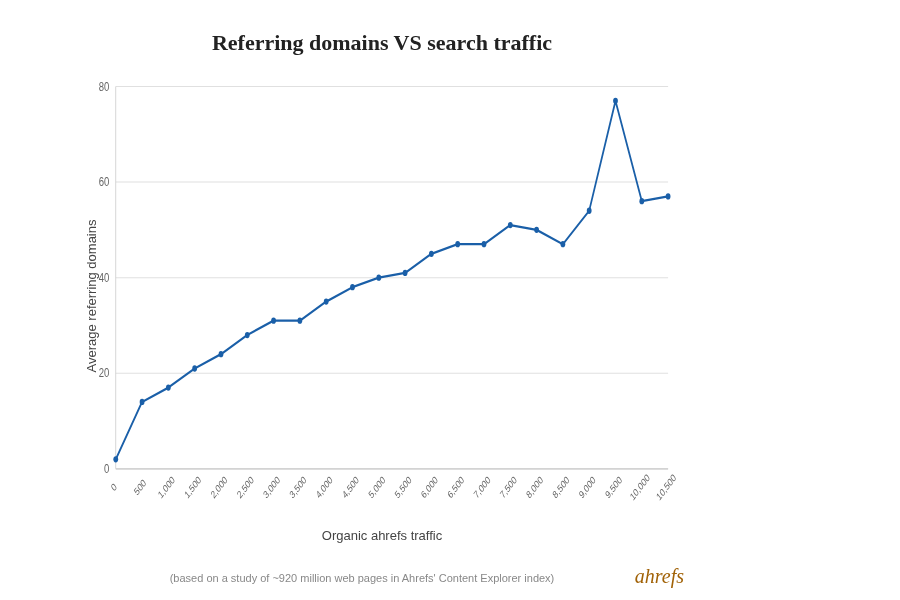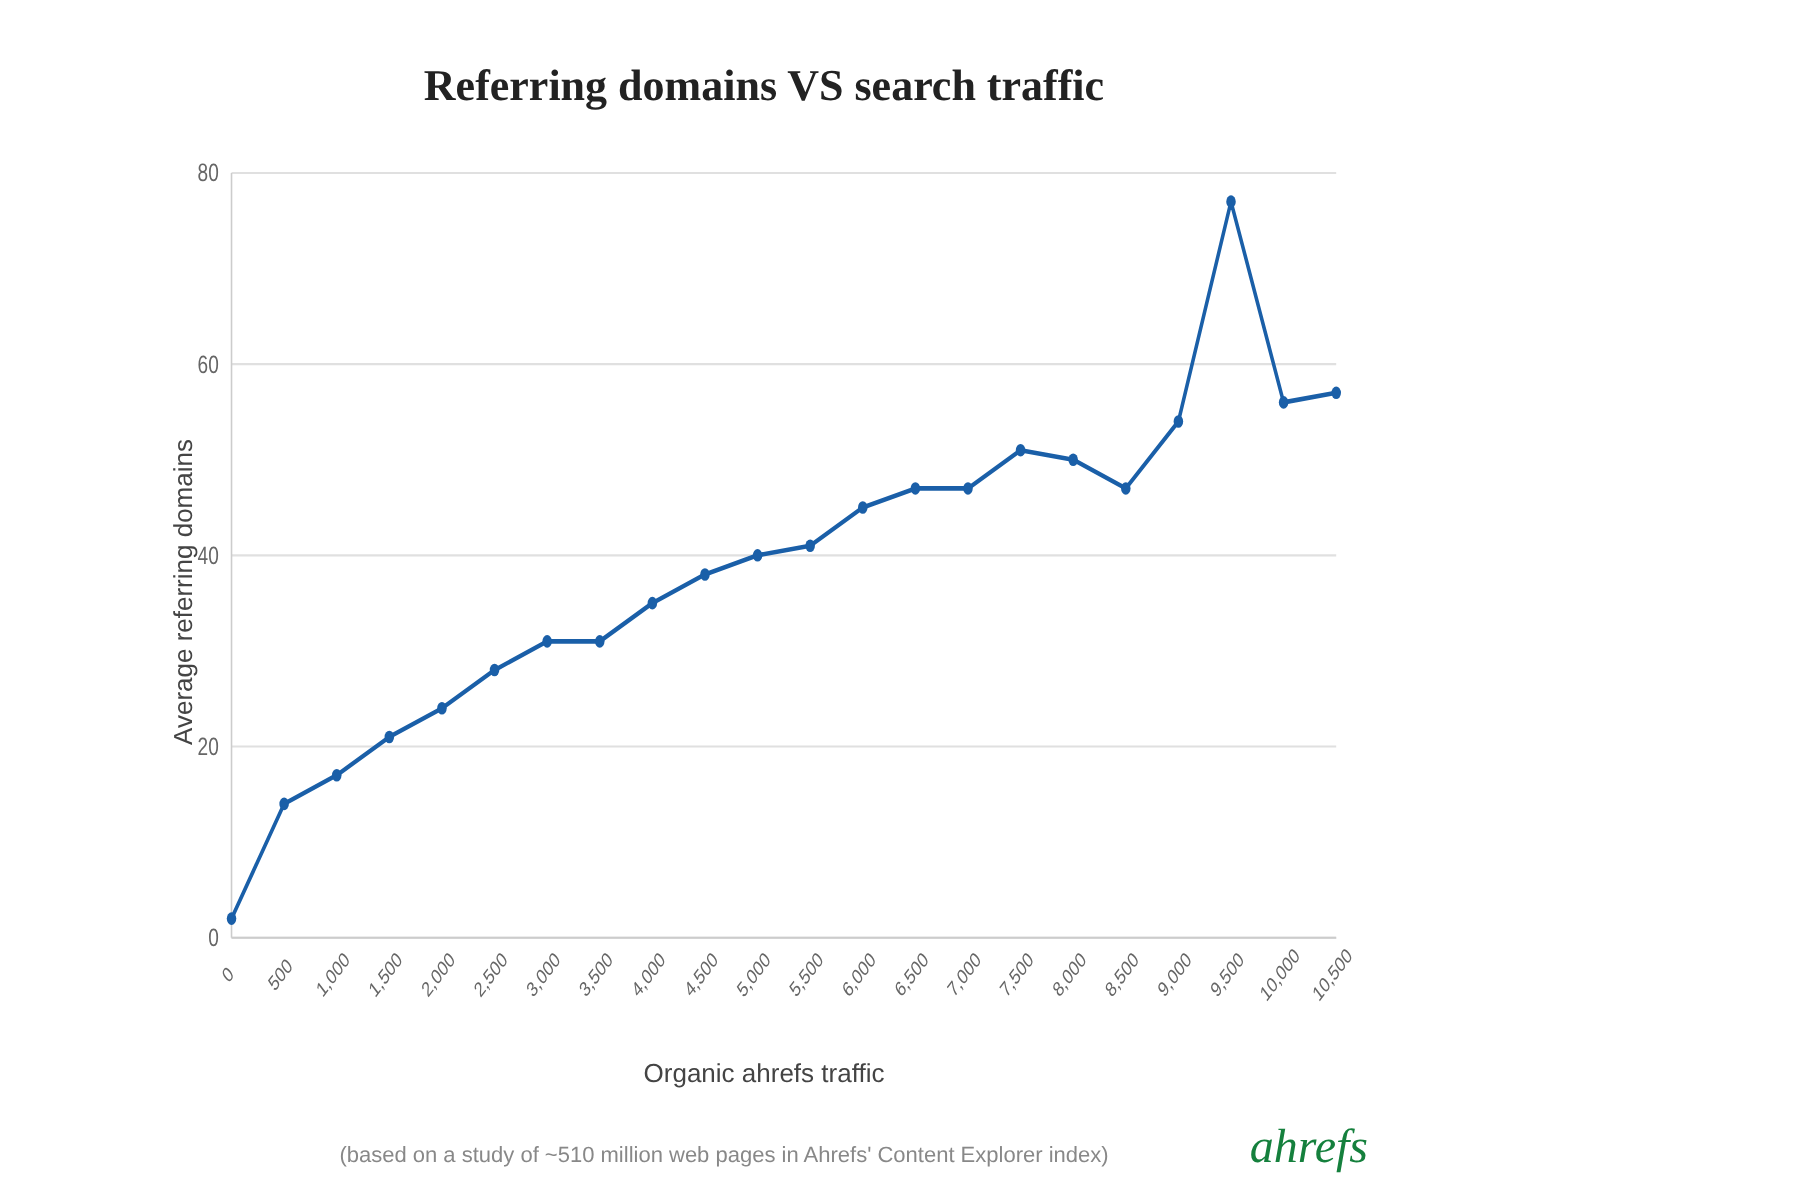--- a/index.html
+++ b/index.html
@@ -48,22 +48,22 @@
       right: 0;
       text-align: center;
       font-size: 11px;
       color: #888;
       font-family: Arial, sans-serif;
     }
     .ahrefs-logo {
       position: absolute;
       bottom: 12px;
       right: 40px;
-      font-size: 24px;
-      color: #15803d;
+      font-size: 20px;
+      color: #a16207;
       font-style: italic;
       font-family: Georgia, serif;
     }
     svg.chart-svg {
       width: 100%;
       height: 100%;
     }
   </style>
 </head>
 <body>
@@ -134,15 +134,15 @@
         <circle cx="640.7142857142857" cy="128.62499999999997" r="3" fill="#1a5fa8"></circle>
         <circle cx="673.8095238095239" cy="23.6875" r="3" fill="#1a5fa8"></circle>
         <circle cx="706.9047619047618" cy="119.50000000000003" r="3" fill="#1a5fa8"></circle>
         <circle cx="740" cy="114.9375" r="3" fill="#1a5fa8"></circle>
       </svg>
     
     
     <div class="x-axis-label">Organic ahrefs traffic</div>
   </div>
 
-  <div class="footer-note">(based on a study of ~510 million web pages in Ahrefs' Content Explorer index)</div>
+  <div class="footer-note">(based on a study of ~920 million web pages in Ahrefs' Content Explorer index)</div>
   <div class="ahrefs-logo">ahrefs</div>
 </div>
 
 </body></html>

